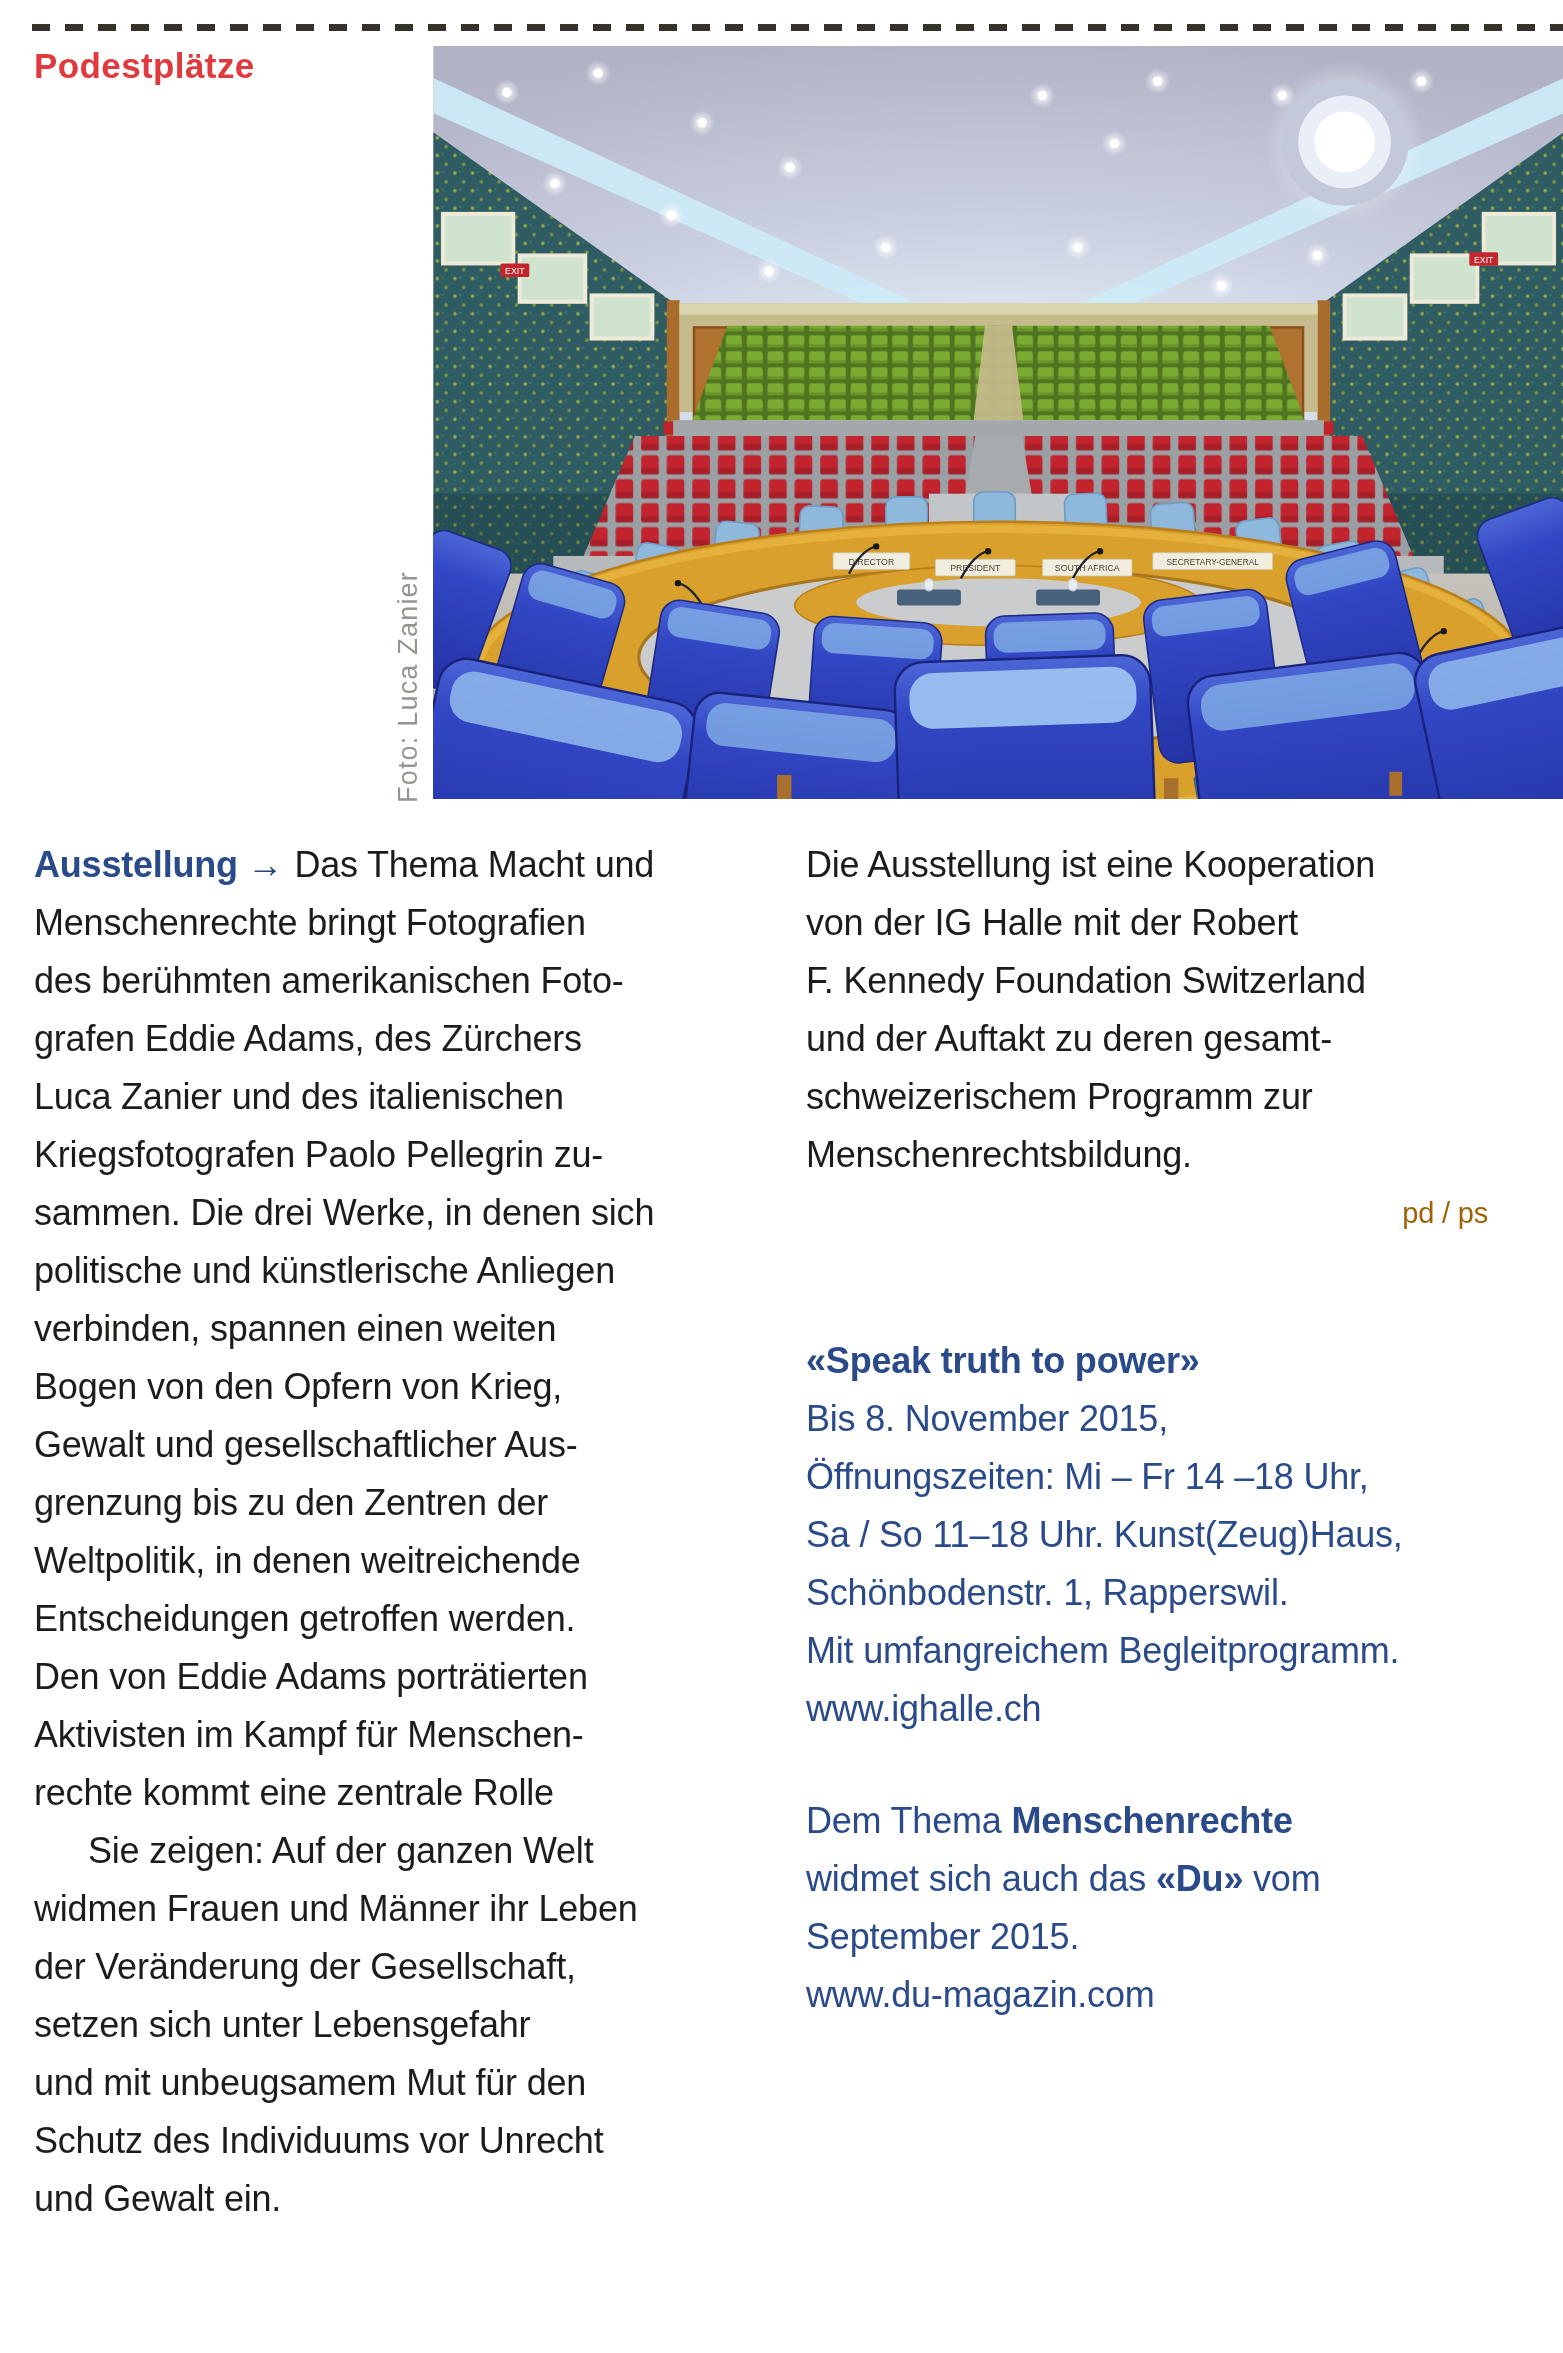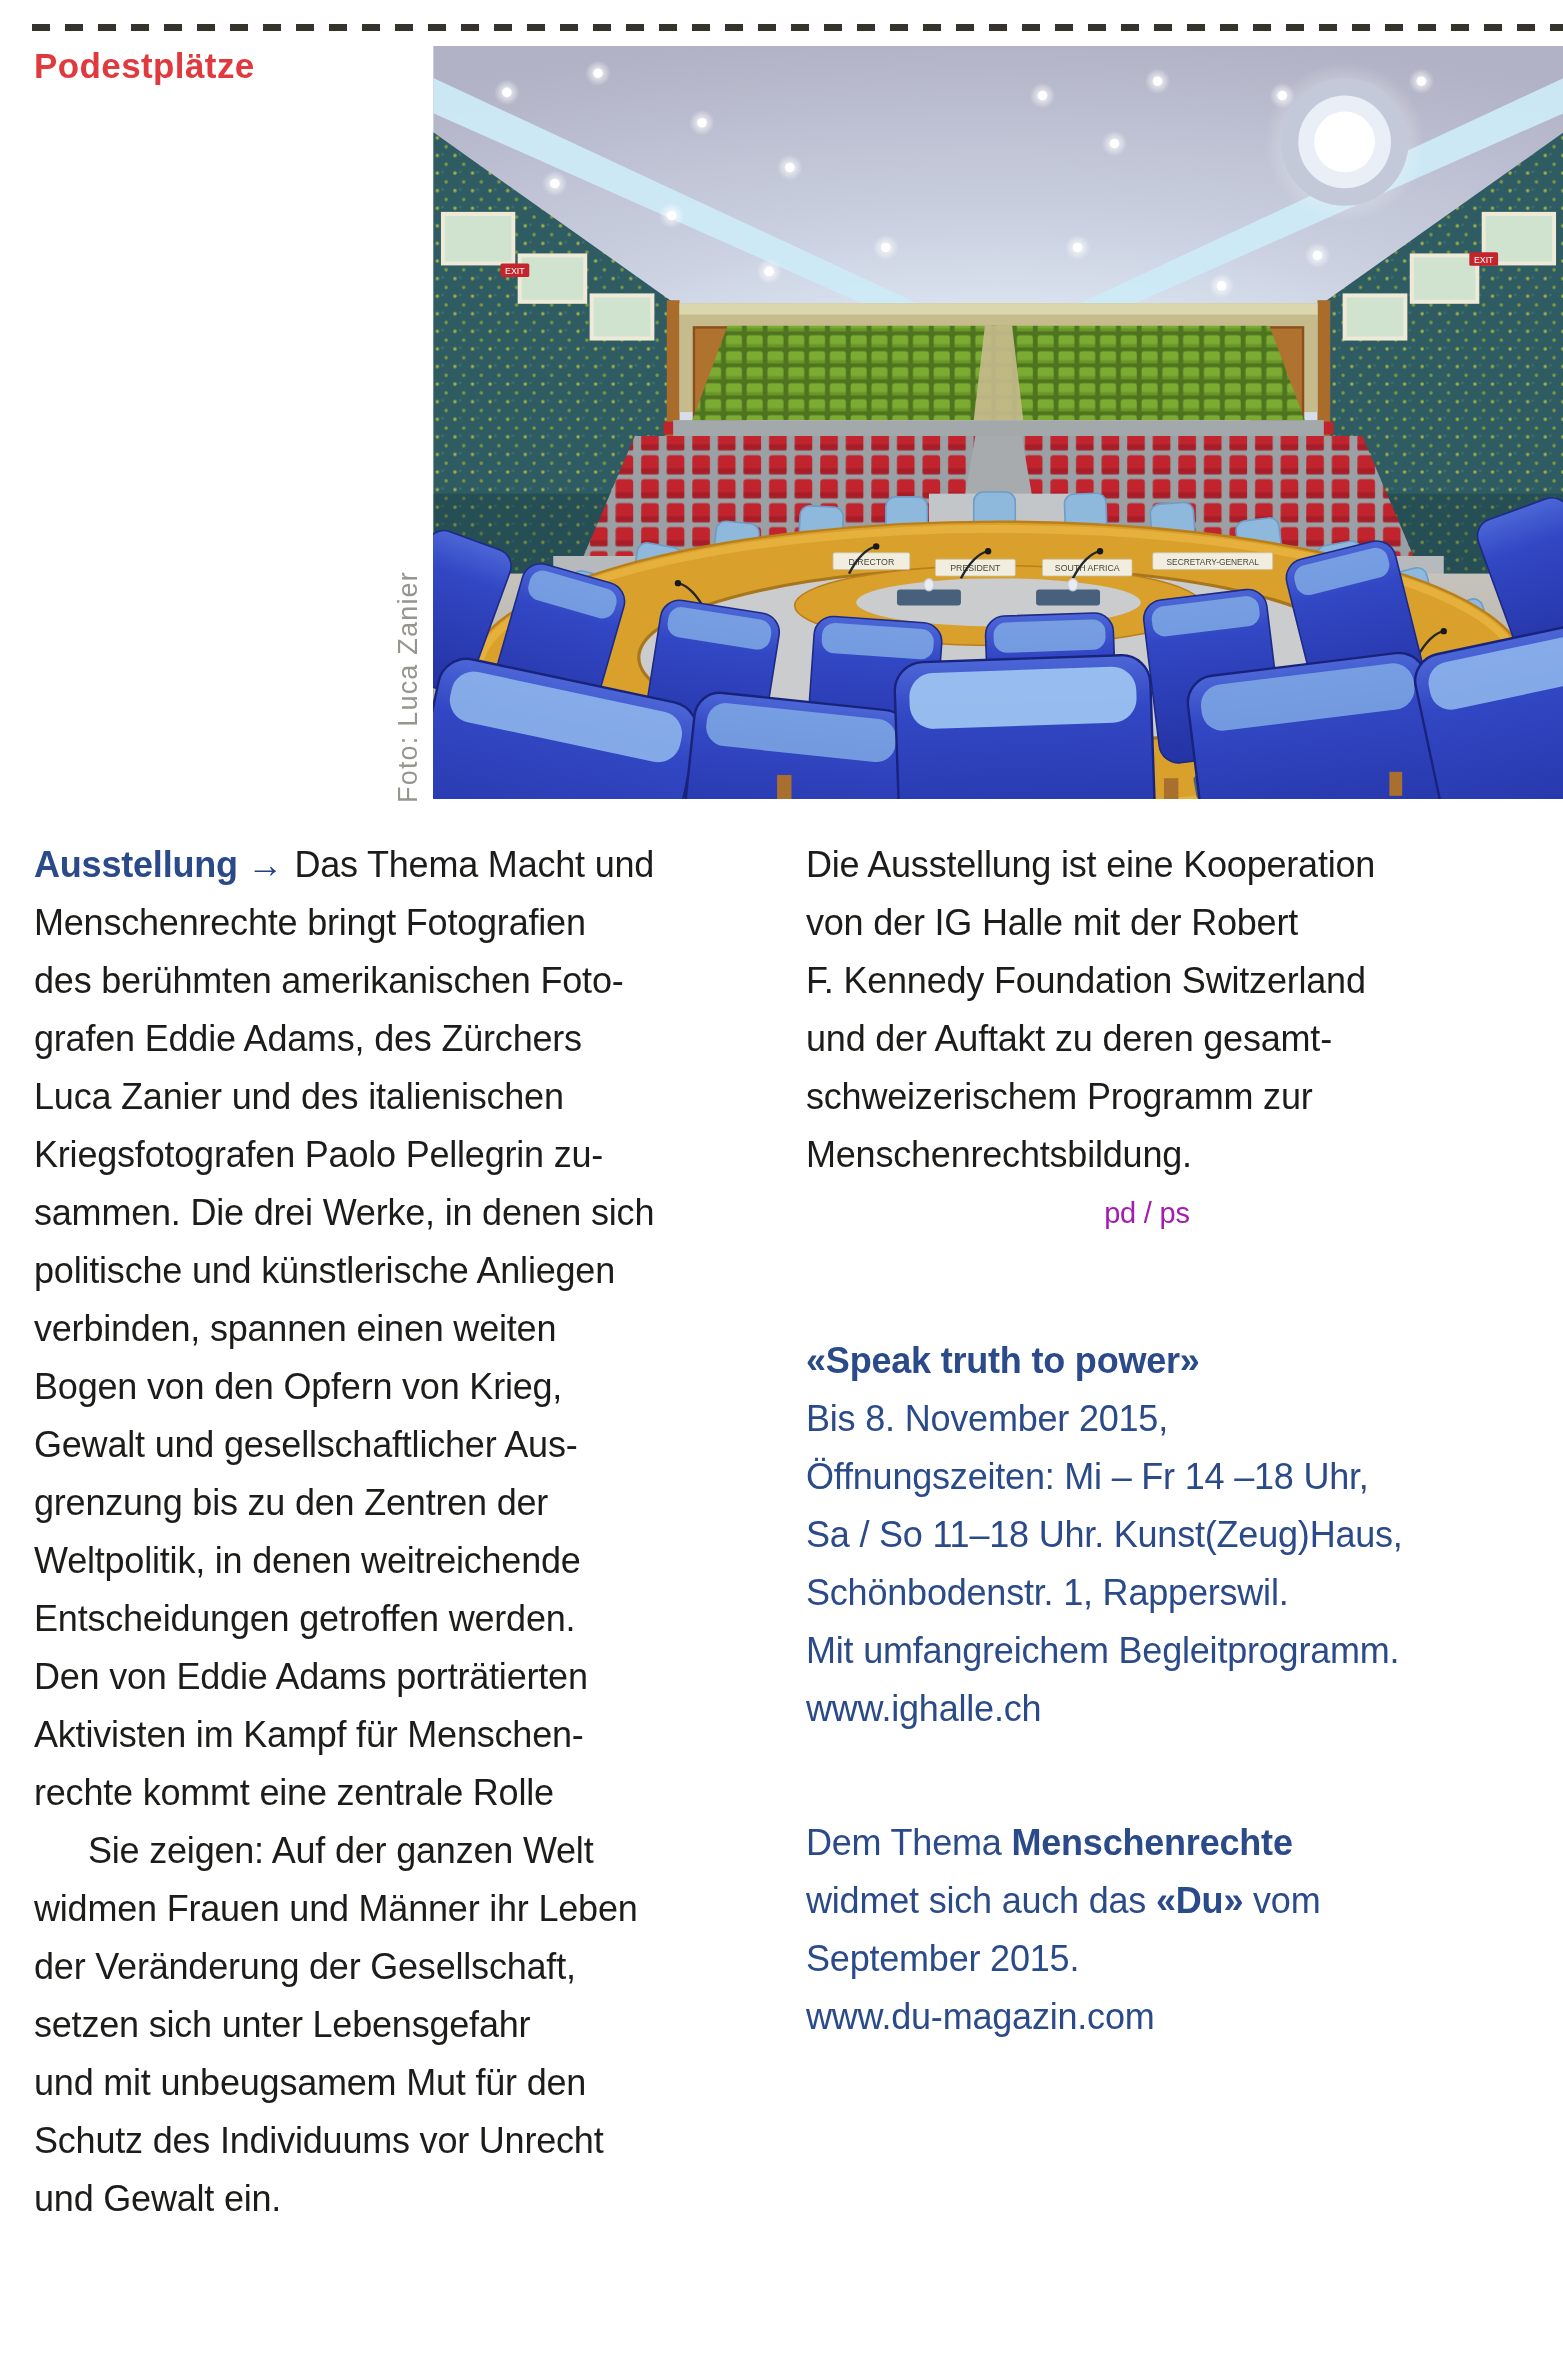--- a/index.html
+++ b/index.html
@@ -12,23 +12,23 @@
           font-size:27px;color:#97968e;letter-spacing:1.2px;white-space:nowrap}
   .col{position:absolute;top:836px;font-size:36px;line-height:58px;letter-spacing:-0.2px}
   .col-left{left:34px;width:760px}
   .col-right{left:806px;width:720px}
   .line{white-space:nowrap}
   .indent{padding-left:54px}
   .lead{color:#2a4a8a;font-weight:bold}
   .arrow{color:#24407e;font-weight:bold;margin:0 11.2px 0 9.6px}
   .blue{color:#2a4a8a}
   .b{font-weight:bold}
-  .byline{color:#a21caf;font-size:29px;line-height:58px;text-align:center;padding-right:38px}
+  .byline{color:#a16207;font-size:29px;line-height:58px;text-align:right;padding-right:38px}
   .event{margin-top:90px}
-  .note{margin-top:76px}
+  .note{margin-top:54px}
 </style>
 </head>
 <body>
 
 <div>
 
   <div class="rule"></div>
 
   <div class="kicker">Podestplätze</div>
 

